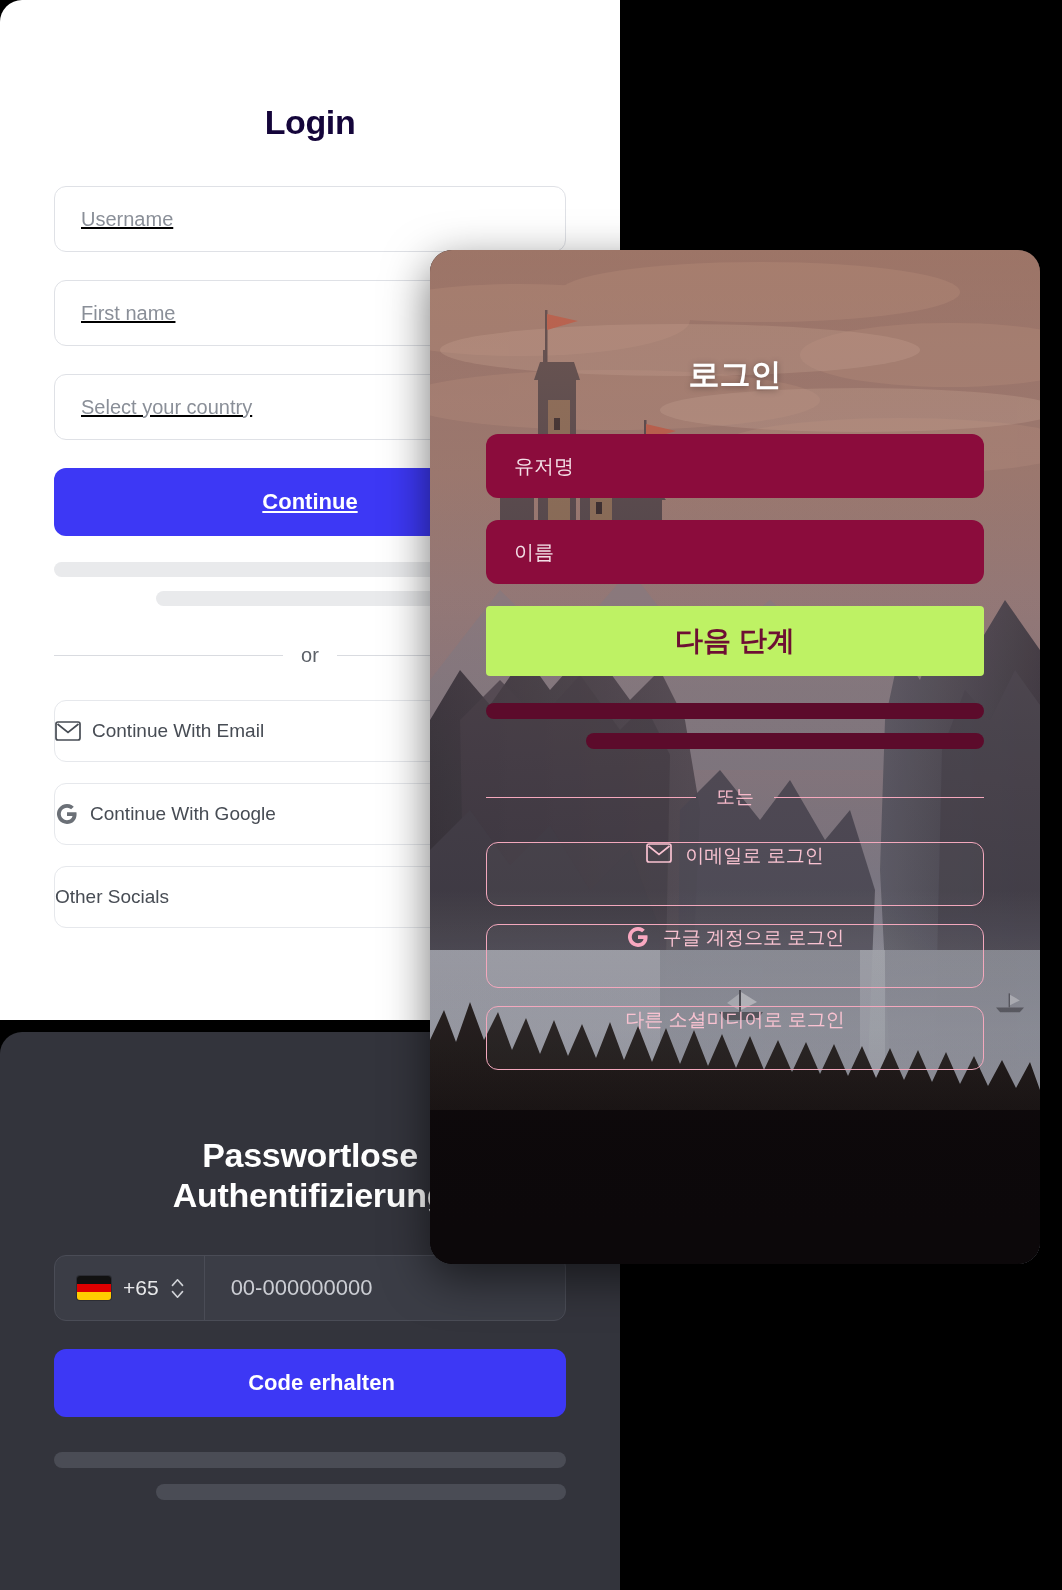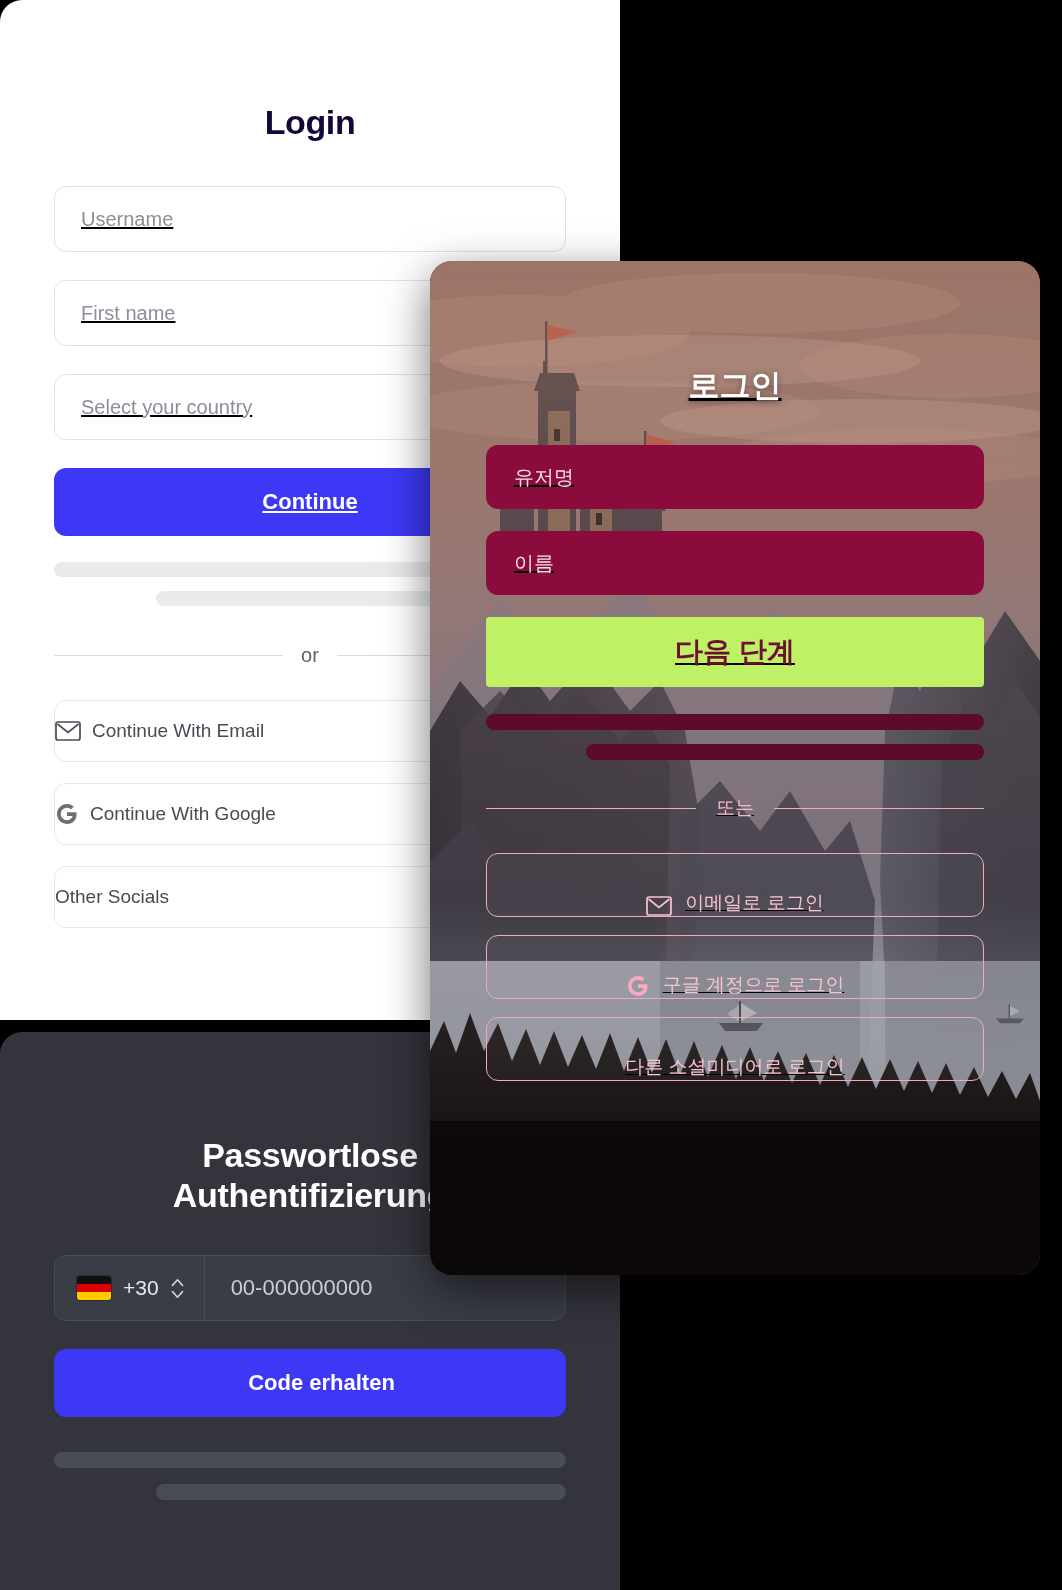--- a/index.html
+++ b/index.html
@@ -162,28 +162,27 @@
     display: flex; align-items: center; justify-content: center; padding-left: 23px;
   }
   .de-skel { background:#4a4c55; border-radius: 20px; height: 16px; }
   .de-skel-a { width: 100%; }
   .de-skel-b { width: 80%; margin: 16px 0 0 auto; }
   .de-skel-row { margin-top: 35px; }
 
   
   #panel-ko {
     position: absolute;
-    left: 430px; top: 261px;
+    left: 430px; top: 250px;
     width: 610px; height: 1014px;
     border-radius: 22px;
     overflow: hidden;
     z-index: 3;
     box-shadow: 0 14px 46px rgba(0,0,0,.55);
     background: #0c0d10;
-    text-decoration: underline;
   }
   .ko-art { position:absolute; inset:0; }
   .ko-art svg { display:block; width:100%; height:100%; }
   .ko-content {
     position: relative;
     padding: 0 56px;
     height: 100%;
   }
   .ko-title {
     text-align: center;
@@ -221,21 +220,21 @@
   .ko-skel-b { width: 80%; margin: 14px 0 0 auto; }
   .ko-skel-row { margin-top: 27px; }
   .ko-or-wrap { display:flex; align-items:center; gap:20px; margin-top: 35px; }
   .ko-or-line { flex:1; height:1px; background:#f5a8bd; }
   .ko-or-text { color:#f7b9ca; font-size: 19px; }
   .ko-social {
     height: 64px;
     margin-top: 18px;
     border: 1px solid #f3a8bd;
     border-radius: 12px;
-    display:flex; align-items:flex-end; justify-content:center;
+    display:flex; align-items:flex-start; justify-content:center;
     gap: 13px;
     color: #f9c2d1;
     font-size: 19px;
     background: rgba(255,255,255,0.03);
   }
   .ko-social-1 { margin-top: 32px; }
   .ico-mail-ko { width: 26px; height: 20px; display:block; }
   .ico-g-ko { width: 24px; height: 24px; display:block; }
 </style>
 </head>
@@ -304,21 +303,21 @@
         <span>Authentifizierung</span>
       </h2>
 
       <div class="de-phone">
         <div class="de-cc">
           <span class="flag-de">
             <i class="b1"></i>
               <i class="b2"></i>
               <i class="b3"></i>
           </span>
-          <span class="code">+30</span>
+          <span class="code">+65</span>
           <span class="spin">
             <svg width="13" height="8" viewBox="0 0 13 8">
                 <path d="M1.5 7 L6.5 1.4 L11.5 7" fill="none" stroke="#cfd1d6" stroke-width="1.6" stroke-linecap="round" stroke-linejoin="round" transform="translate(0,-0.6)"></path>
               </svg>
             <svg width="13" height="8" viewBox="0 0 13 8">
                 <path d="M1.5 1 L6.5 6.6 L11.5 1" fill="none" stroke="#cfd1d6" stroke-width="1.6" stroke-linecap="round" stroke-linejoin="round" transform="translate(0,0.6)"></path>
               </svg>
           </span>
         </div>
         <div class="de-num">

